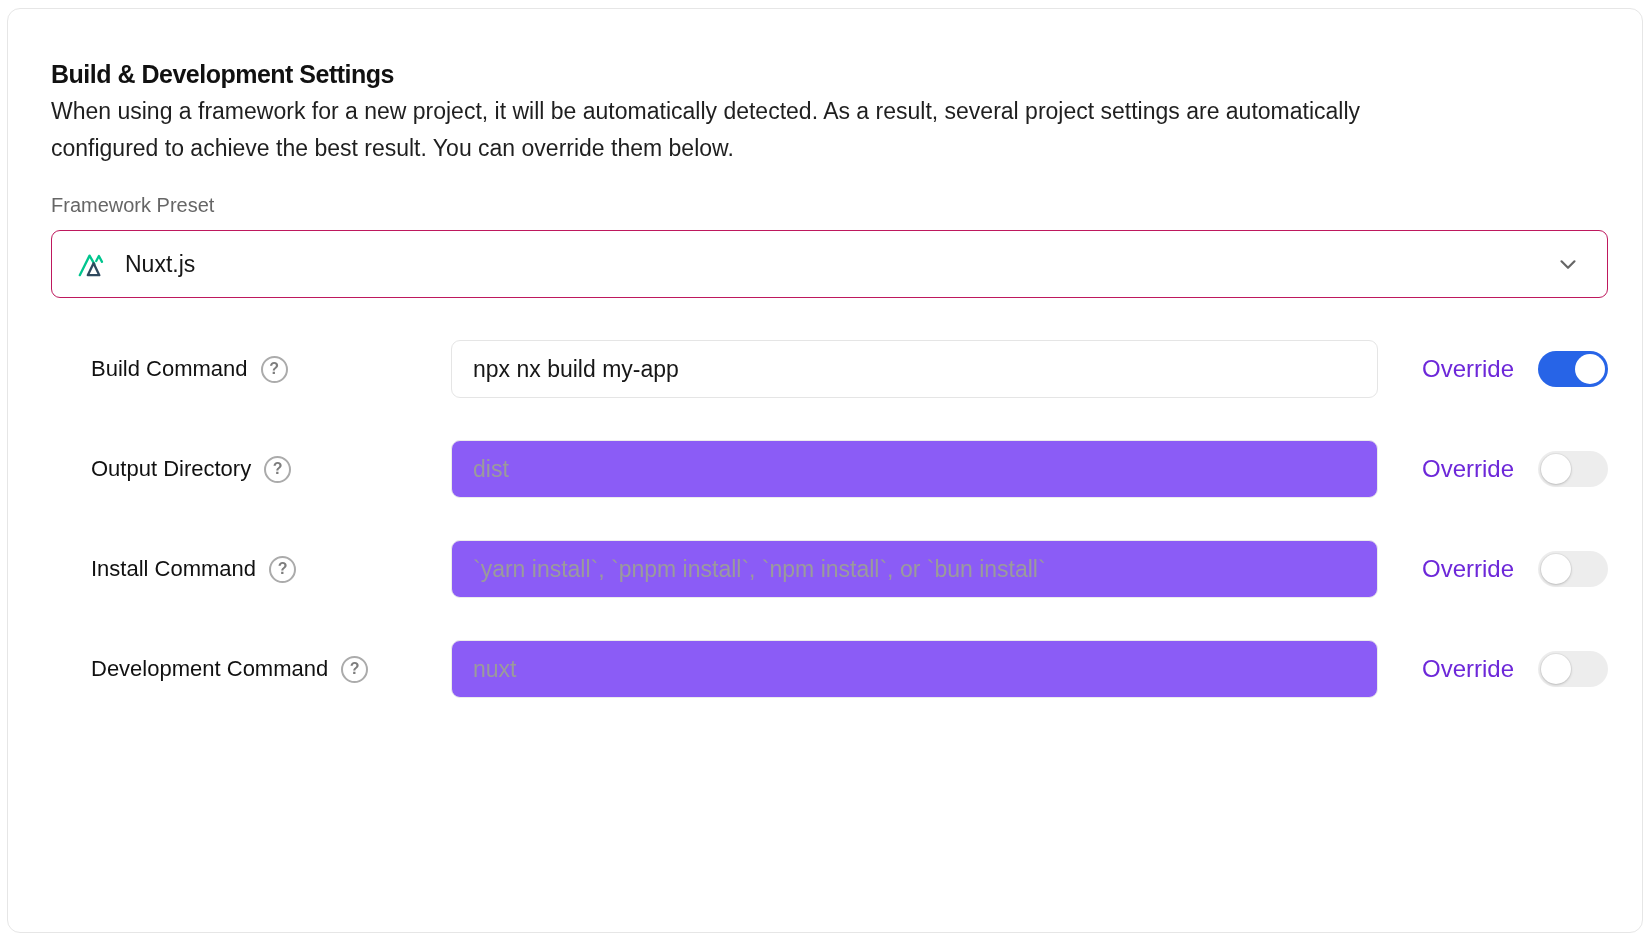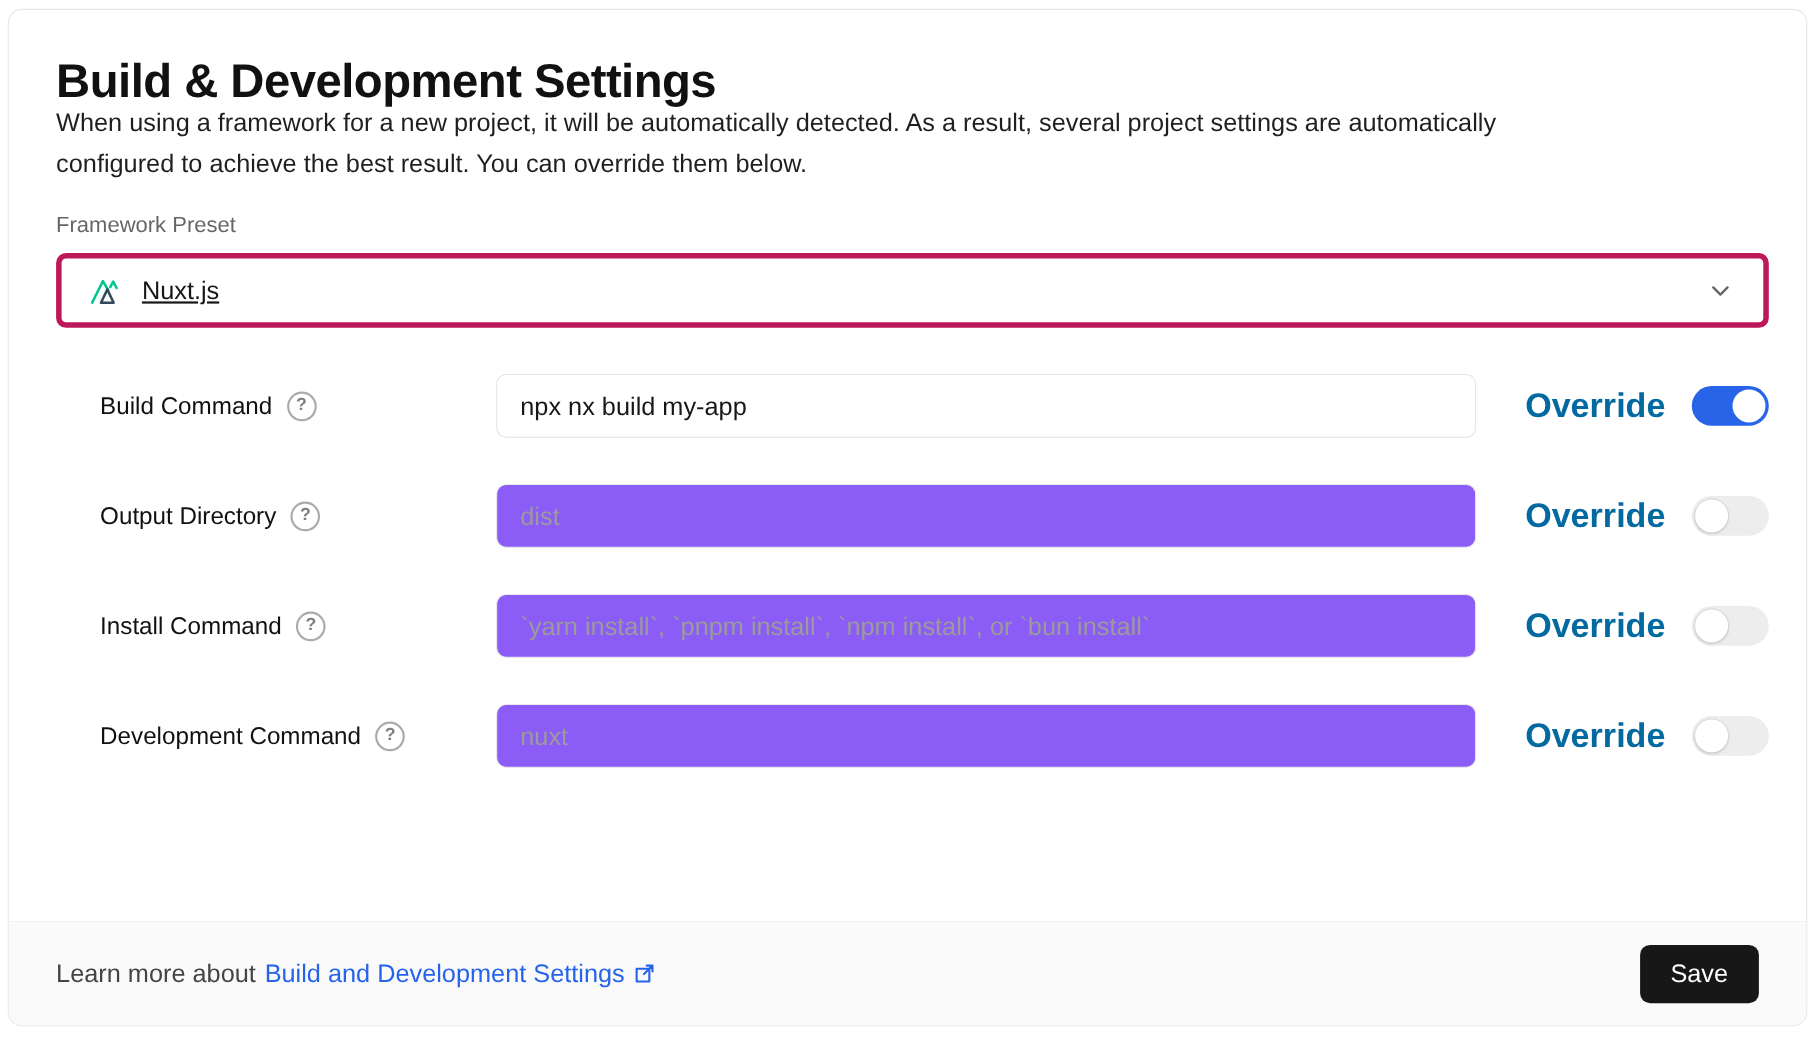--- a/index.html
+++ b/index.html
@@ -13,21 +13,21 @@
   .card {
     position: absolute;
     left: 7px; top: 8px;
     width: 1636px; height: 925px;
     background: #ffffff;
     border: 1px solid #e6e6e6;
     border-radius: 13px;
   }
   .card-main { padding: 47px 43px 0 43px; }
   .card-title {
-    font-size: 43px;
+    font-size: 25px;
     font-weight: 700;
     letter-spacing: -0.5px;
     line-height: 37px;
     color: #111111;
   }
   .card-desc {
     font-size: 23px;
     line-height: 37px;
     color: #1f1f1f;
     max-width: 1420px;
@@ -36,28 +36,27 @@
     margin-top: 26px;
     font-size: 20px;
     line-height: 24px;
     color: #666666;
   }
   
   .select {
     margin-top: 13px;
     height: 68px;
     width: 1557px;
-    border: 5px solid #be185d;
+    border: 1px solid #be185d;
     border-radius: 9px;
     background: #ffffff;
     display: flex;
     align-items: center;
     padding: 0 26px;
     cursor: pointer;
-    text-decoration: underline;
   }
   .select .fw-icon { display: flex; align-items: center; margin-right: 15px; }
   .select .fw-name { font-size: 23px; color: #171717; }
   .select .chevron { margin-left: auto; display: flex; align-items: center; }
   
   .row {
     margin-top: 42px;
     display: flex;
     align-items: center;
     width: 1557px;
@@ -104,23 +103,23 @@
   .field::placeholder { color: #9b9b9b; opacity: 1; }
   .field:disabled { background: #8b5cf6; border-color: #ebebeb; }
   .override {
     flex: 0 0 auto;
     margin-left: 44px;
     display: flex;
     align-items: center;
     gap: 24px;
   }
   .override .ovr-text {
-    font-size: 31px;
-    font-weight: 700;
-    color: #0369a1;
+    font-size: 24px;
+    font-weight: 400;
+    color: #6d28d9;
   }
   .toggle {
     width: 70px; height: 36px;
     border-radius: 18px;
     position: relative;
     cursor: pointer;
   }
   .toggle.on { background: #2764e7; }
   .toggle.off { background: #ededed; }
   .toggle .knob {
@@ -250,28 +249,13 @@
       <input class="field" type="text" disabled="" placeholder="nuxt" style="">
       <div class="override">
         <span class="ovr-text">Override</span>
         <div class="toggle off">
             <div class="knob"></div>
           </div>
       </div>
     </div>
   </div>
 
-  <div class="card-footer">
-    <div class="learn-more">
-      <span>Learn more about</span>
-      <a>
-        <span>Build and Development Settings</span>
-        <span style="display:inline-flex;">
-          <svg width="23" height="23" viewBox="0 0 24 24" fill="none">
-            <path d="M5 7 H17 V19 H5 Z" stroke="#2563eb" stroke-width="2" stroke-linejoin="round"></path>
-            <path d="M12 12 L20 4 M14.5 4 H20 V9.5" stroke="#2563eb" stroke-width="2" stroke-linecap="round" stroke-linejoin="round"></path>
-          </svg>
-        </span>
-      </a>
-    </div>
-    <button class="save-btn">Save</button>
-  </div>
 </div>
 
 </body></html>

